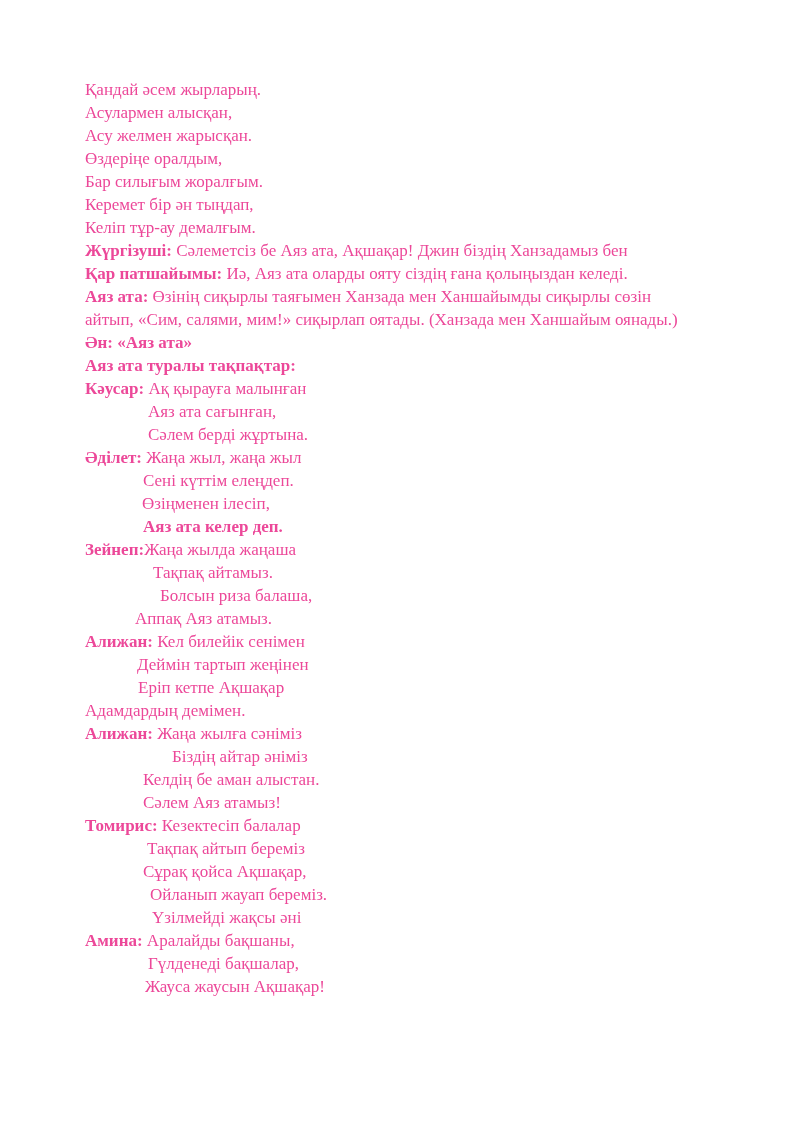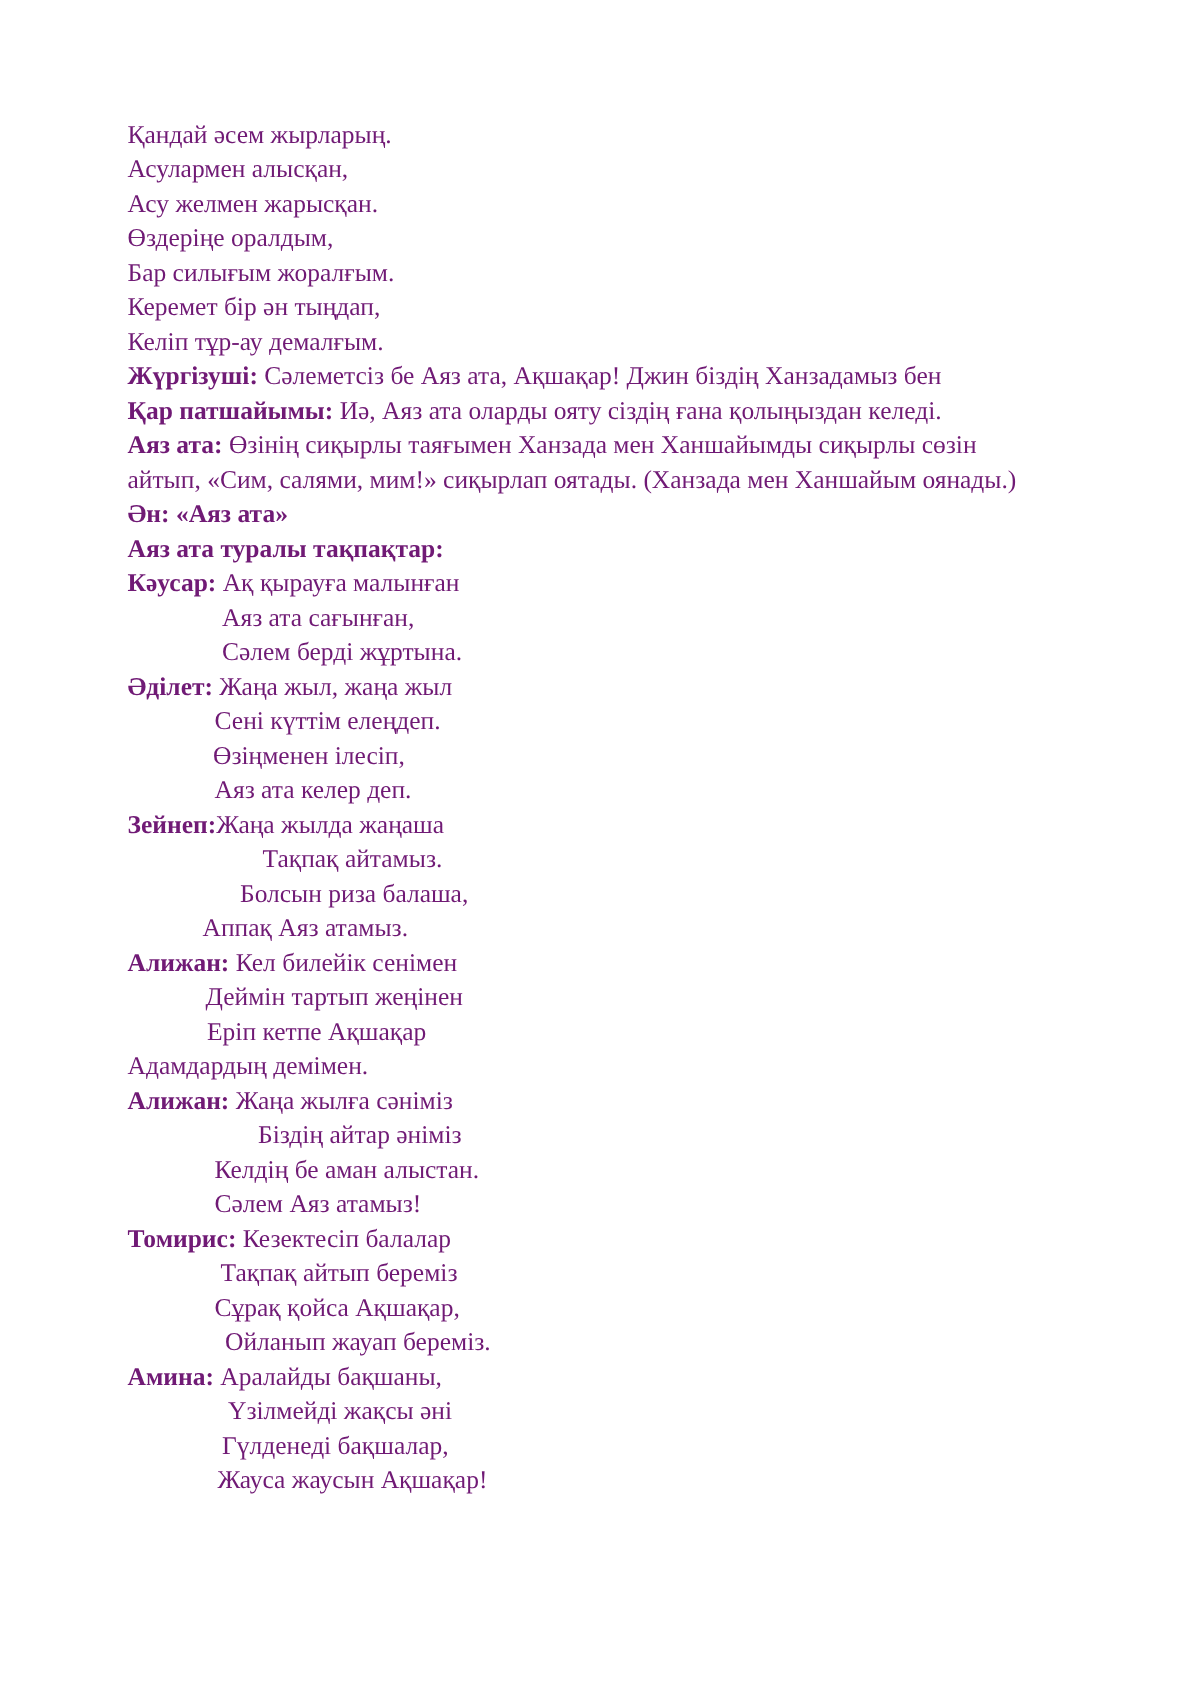--- a/index.html
+++ b/index.html
@@ -6,21 +6,21 @@
     margin: 0;
     padding: 0;
     background: #ffffff;
   }
   .page {
     position: relative;
     width: 770px;
     height: 1123px;
     box-sizing: border-box;
     background: #ffffff;
-    color: #701a75;
+    color: #ec4899;
     padding: 78px 56px 0 85px;
     font-family: "Liberation Serif", "DejaVu Serif", serif;
     font-size: 17px;
     line-height: 23px;
     overflow: hidden;
   }
   .line {
     white-space: nowrap;
   }
   .speaker {
@@ -64,26 +64,26 @@
   <div>
     <div class="line"><span class="speaker">Кәусар:</span><span> Ақ қырауға малынған</span></div>
     <div class="line" style="margin-left: 63px;">Аяз ата сағынған,</div>
     <div class="line" style="margin-left: 63px;">Сәлем берді жұртына.</div>
   </div>
 
   <div>
     <div class="line"><span class="speaker">Әділет:</span><span> Жаңа жыл, жаңа жыл</span></div>
     <div class="line" style="margin-left: 58px;">Сені күттім елеңдеп.</div>
     <div class="line" style="margin-left: 57px;">Өзіңменен ілесіп,</div>
-    <div class="line" style="margin-left: 58px;">Аяз ата келер деп.</div>
+    <div class="line" style="margin-left: 58px; font-weight: bold;">Аяз ата келер деп.</div>
   </div>
 
   <div>
     <div class="line"><span class="speaker">Зейнеп:</span><span>Жаңа жылда жаңаша</span></div>
-    <div class="line" style="margin-left: 90px;">Тақпақ айтамыз.</div>
+    <div class="line" style="margin-left: 68px;">Тақпақ айтамыз.</div>
     <div class="line" style="margin-left: 75px;">Болсын риза балаша,</div>
     <div class="line" style="margin-left: 50px;">Аппақ Аяз атамыз.</div>
   </div>
 
   <div>
     <div class="line"><span class="speaker">Алижан:</span><span> Кел билейік сенімен</span></div>
     <div class="line" style="margin-left: 52px;">Деймін тартып жеңінен</div>
     <div class="line" style="margin-left: 53px;">Еріп кетпе Ақшақар</div>
     <div class="line" style="">Адамдардың демімен.</div>
   </div>
@@ -96,19 +96,19 @@
   </div>
 
   <div>
     <div class="line"><span class="speaker">Томирис:</span><span> Кезектесіп балалар</span></div>
     <div class="line" style="margin-left: 62px;">Тақпақ айтып береміз</div>
     <div class="line" style="margin-left: 58px;">Сұрақ қойса Ақшақар,</div>
     <div class="line" style="margin-left: 65px;">Ойланып жауап береміз.</div>
   </div>
 
   <div>
+    <div class="line" style="margin-left: 67px;">Үзілмейді жақсы әні</div>
     <div class="line"><span class="speaker">Амина:</span><span> Аралайды бақшаны,</span></div>
-    <div class="line" style="margin-left: 67px;">Үзілмейді жақсы әні</div>
     <div class="line" style="margin-left: 63px;">Гүлденеді бақшалар,</div>
     <div class="line" style="margin-left: 60px;">Жауса жаусын Ақшақар!</div>
   </div>
 
 </div>
 
 </body></html>

